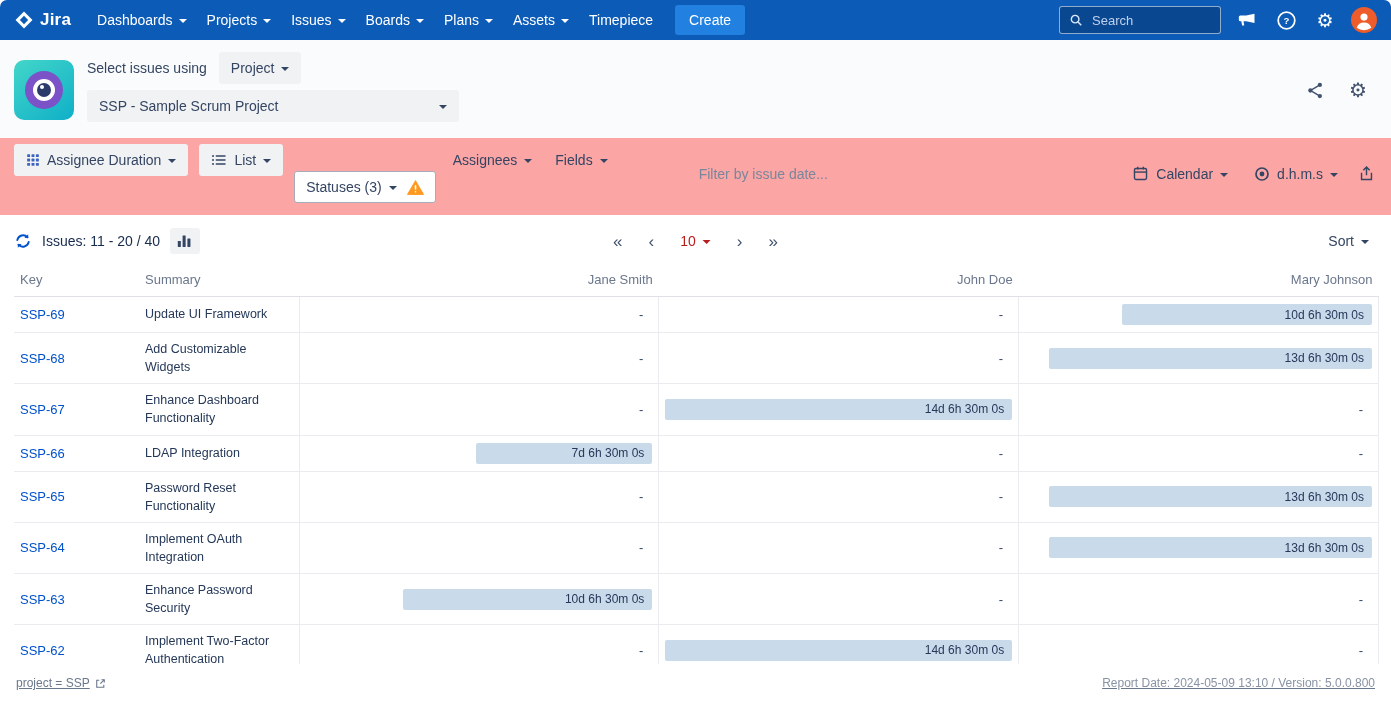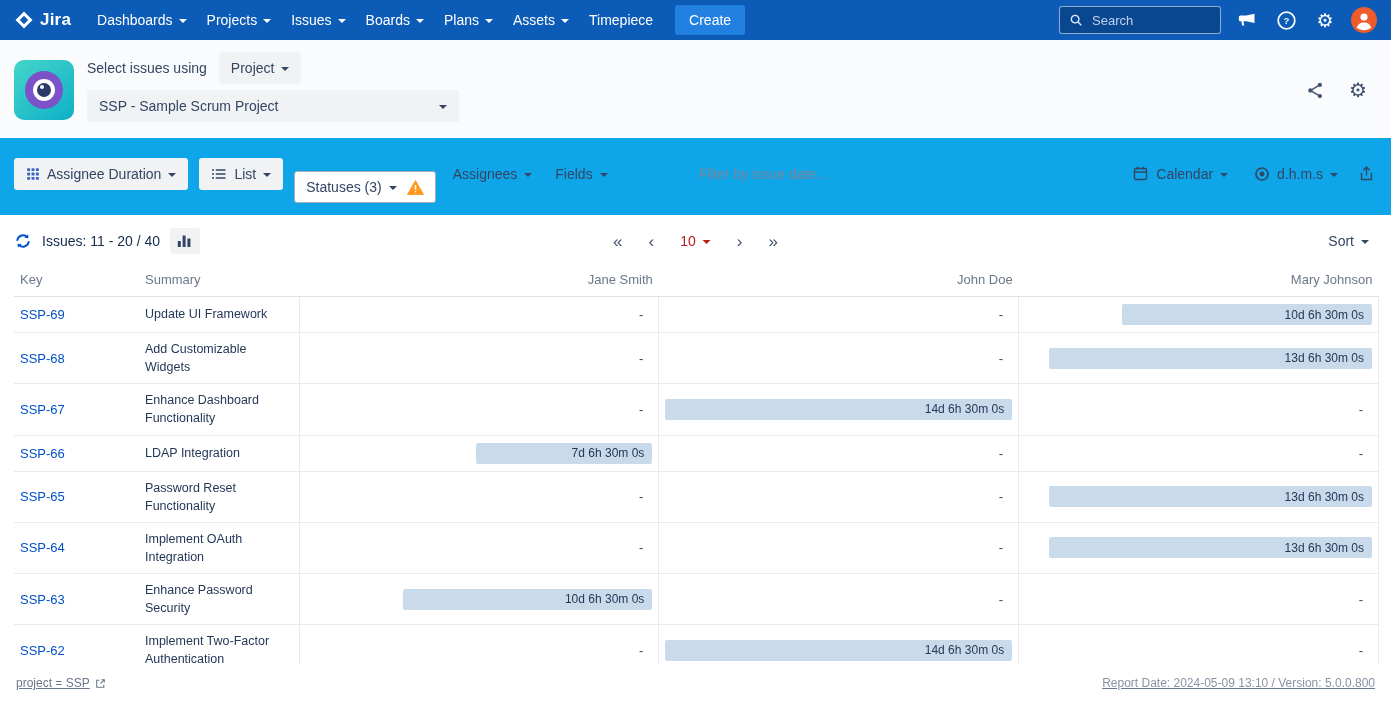--- a/index.html
+++ b/index.html
@@ -2,21 +2,21 @@
 <html><head>
 <meta charset="utf-8">
 <style>
   * { box-sizing: border-box; }
   body {
     margin: 0;
     font-family: "Liberation Sans", sans-serif;
     background: #fff;
     color: #172B4D;
   }
-  .page { width: 1391px; height: 704px; overflow: hidden; display: flex; flex-direction: column; }
+  .page { width: 1391px; height: 704px; overflow: hidden; display: flex; flex-direction: column; border-radius: 7px; }
 
   
   .topnav { height: 40px; background: #0B5BB7; display: flex; align-items: center; padding: 0 14px; flex: 0 0 auto; }
   .nav-brand { display: flex; align-items: center; gap: 6px; color: #fff; margin-right: 16px; cursor: pointer; }
   .brand-text { font-size: 17px; font-weight: bold; letter-spacing: .2px; }
   .nav-menu { display: flex; align-items: center; height: 40px; }
   .nav-item { color: #fff; font-size: 14px; padding: 0 10px; height: 40px; display: inline-flex; align-items: center; gap: 6px; cursor: pointer; white-space: nowrap; }
   .chev { display: inline-block; width: 0; height: 0; border-left: 4px solid transparent; border-right: 4px solid transparent; border-top: 4.5px solid currentColor; margin-top: 2px; }
   .create-btn { background: #2180E0; color: #fff; font-size: 14px; border: none; border-radius: 3px; padding: 7px 14px; margin-left: 12px; cursor: pointer; font-family: inherit; }
   .nav-right { margin-left: auto; display: flex; align-items: center; gap: 13px; }
@@ -39,21 +39,21 @@
   .btn { border: none; background: none; cursor: pointer; display: inline-flex; align-items: center; gap: 7px; font-size: 14px; color: #344563; height: 32px; }
   .btn.gray { background: #F1F2F4; border-radius: 3px; padding: 0 12px; }
   .btn.outline { background: #fff; border: 1px solid #A5ADBA; border-radius: 3px; padding: 0 11px; margin-top: 27px; }
   .btn.plain { padding: 0 6px; }
   .project-select { width: 372px; justify-content: space-between; }
   .gadget-actions { margin-left: auto; align-self: center; display: flex; align-items: center; gap: 24px; color: #42526E; padding-right: 8px; }
   .gadget-actions .gear-glyph { color: #42526E; font-size: 20px; cursor: pointer; }
   .action-icon { cursor: pointer; display: inline-flex; }
 
   
-  .toolbar { display: flex; align-items: center; gap: 11px; padding: 6px 16px 12px 14px; background: #0ea5e9; flex: 0 0 auto; }
+  .toolbar { display: flex; gap: 11px; padding: 6px 16px 12px 14px; background: #fca5a5; flex: 0 0 auto; }
   .date-filter { border: none; outline: none; font-size: 14px; color: #344563; margin-left: 72px; width: 230px; background: transparent; font-family: inherit; }
   .date-filter::placeholder { color: #7A869A; }
   .toolbar-right { margin-left: auto; display: flex; align-items: center; gap: 14px; }
 
   
   .results-bar { display: flex; align-items: center; padding: 10px 16px 8px 14px; position: relative; flex: 0 0 auto; }
   .rb-left { display: flex; align-items: center; gap: 10px; }
   .refresh { display: inline-flex; cursor: pointer; }
   .issues-count { font-size: 14px; color: #172B4D; }
   .chart-btn { background: #F1F2F4; border: none; border-radius: 3px; width: 30px; height: 26px; display: inline-flex; align-items: center; justify-content: center; cursor: pointer; }

